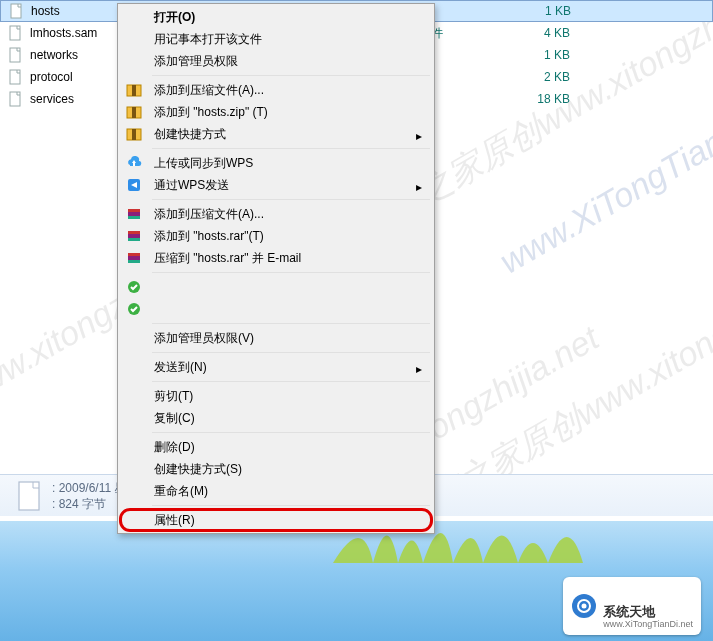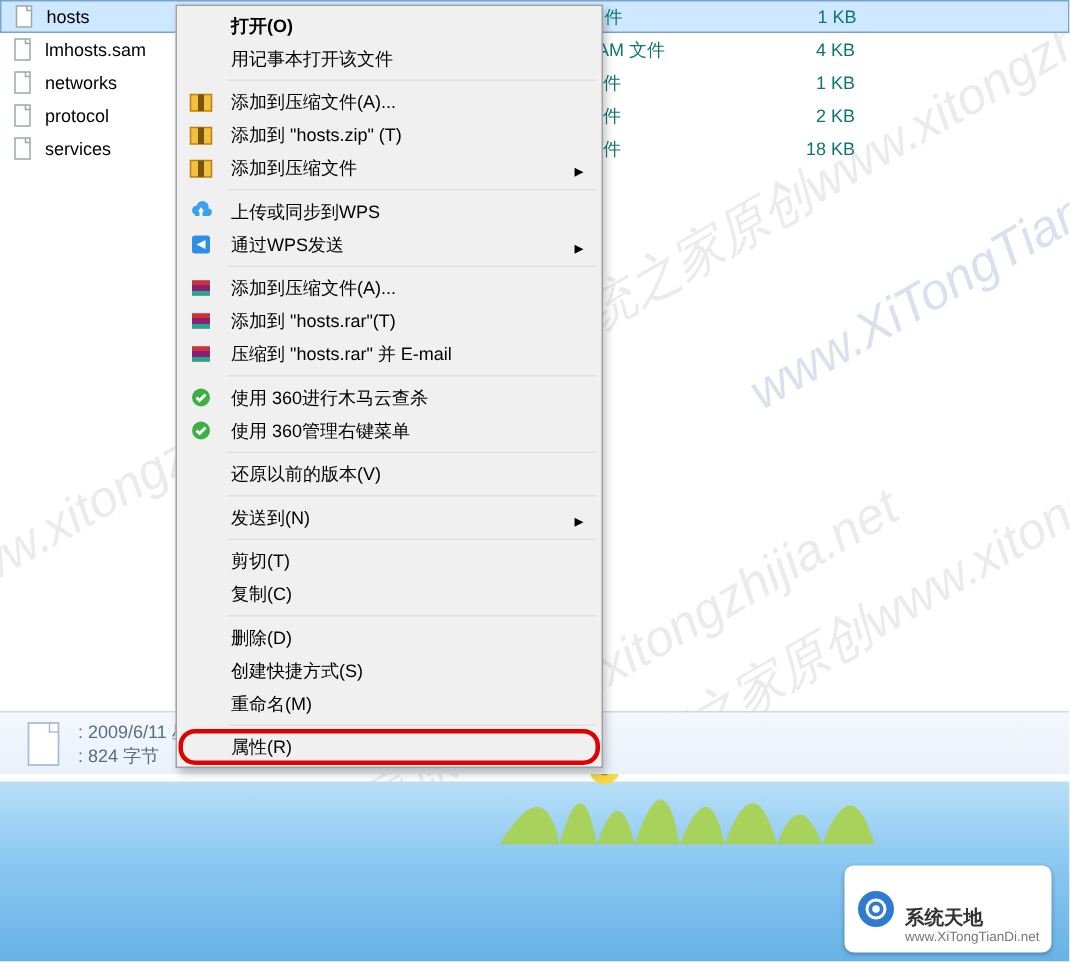--- a/index.html
+++ b/index.html
@@ -14,21 +14,21 @@
 .file-row .icon { width: 16px; height: 16px; margin-right: 6px; }
 .file-row .icon svg { width: 16px; height: 16px; }
 .col-name { width: 240px; }
 .col-date { width: 120px; color: #444; }
 .col-type { width: 110px; color: #0f766e; }
 .col-size { width: 90px; text-align: right; padding-right: 20px; color: #0f766e; }
 
 .context-menu {
   position: absolute;
   left: 117px; top: 3px;
-  width: 285px;
+  width: 318px;
   background: #f0f0f0;
   border: 1px solid #a0a0a0;
   box-shadow: 2px 3px 6px rgba(0,0,0,0.25);
   padding: 2px;
   z-index: 10;
 }
 .menu-gutter {
   position: absolute;
   left: 2px; top: 2px; bottom: 2px;
   width: 28px;
@@ -150,20 +150,23 @@
 
 <div class="context-menu">
   <div class="menu-gutter"></div>
   <div class="menu-items">
     <div class="menu-item">
         <b>打开(O)</b>
       </div>
     <div class="menu-item">
         <span>用记事本打开该文件</span>
       </div>
+    <div class="menu-item">
+        <span>添加管理员权限</span>
+      </div>
     <div class="menu-sep"></div>
 
     <div class="menu-item">
       <span class="menu-icon"><svg viewBox="0 0 16 16">
             <rect x="1" y="3" width="14" height="11" fill="#f4c042" stroke="#b88400"></rect>
             <rect x="6" y="3" width="4" height="11" fill="#7a5510"></rect>
           </svg></span>
       <span>添加到压缩文件(A)...</span>
     </div>
     <div class="menu-item">
@@ -171,21 +174,21 @@
             <rect x="1" y="3" width="14" height="11" fill="#f4c042" stroke="#b88400"></rect>
             <rect x="6" y="3" width="4" height="11" fill="#7a5510"></rect>
           </svg></span>
       <span>添加到 "hosts.zip" (T)</span>
     </div>
     <div class="menu-item">
       <span class="menu-icon"><svg viewBox="0 0 16 16">
             <rect x="1" y="3" width="14" height="11" fill="#f4c042" stroke="#b88400"></rect>
             <rect x="6" y="3" width="4" height="11" fill="#7a5510"></rect>
           </svg></span>
-      <span>添加到压缩文件</span>
+      <span>创建快捷方式</span>
       <span class="submenu-arrow">▸</span>
     </div>
     <div class="menu-sep"></div>
 
     <div class="menu-item">
       <span class="menu-icon"><svg viewBox="0 0 16 16">
             <path d="M4 10a3 3 0 0 1 1-5.8A4 4 0 0 1 13 6a2.5 2.5 0 0 1-.5 5H4z" fill="#3aa0ef"></path>
             <path d="M8 5l-2 3h1v3h2V8h1z" fill="#fff"></path>
           </svg></span>
       <span>上传或同步到WPS</span>
@@ -224,33 +227,31 @@
           </svg></span>
       <span>压缩到 "hosts.rar" 并 E-mail</span>
     </div>
     <div class="menu-sep"></div>
 
     <div class="menu-item">
       <span class="menu-icon"><svg viewBox="0 0 16 16">
             <circle cx="8" cy="8" r="6" fill="#3cb043"></circle>
             <path d="M5 8l2 2 4-4" stroke="#fff" stroke-width="2" fill="none"></path>
           </svg></span>
-      <span>使用 360进行木马云查杀</span>
     </div>
     <div class="menu-item">
       <span class="menu-icon"><svg viewBox="0 0 16 16">
             <circle cx="8" cy="8" r="6" fill="#3cb043"></circle>
             <path d="M5 8l2 2 4-4" stroke="#fff" stroke-width="2" fill="none"></path>
           </svg></span>
-      <span>使用 360管理右键菜单</span>
-    </div>
-    <div class="menu-sep"></div>
-
-    <div class="menu-item">
-        <span>还原以前的版本(V)</span>
+    </div>
+    <div class="menu-sep"></div>
+
+    <div class="menu-item">
+        <span>添加管理员权限(V)</span>
       </div>
     <div class="menu-sep"></div>
 
     <div class="menu-item">
       <span>发送到(N)</span>
       <span class="submenu-arrow">▸</span>
     </div>
     <div class="menu-sep"></div>
 
     <div class="menu-item">

